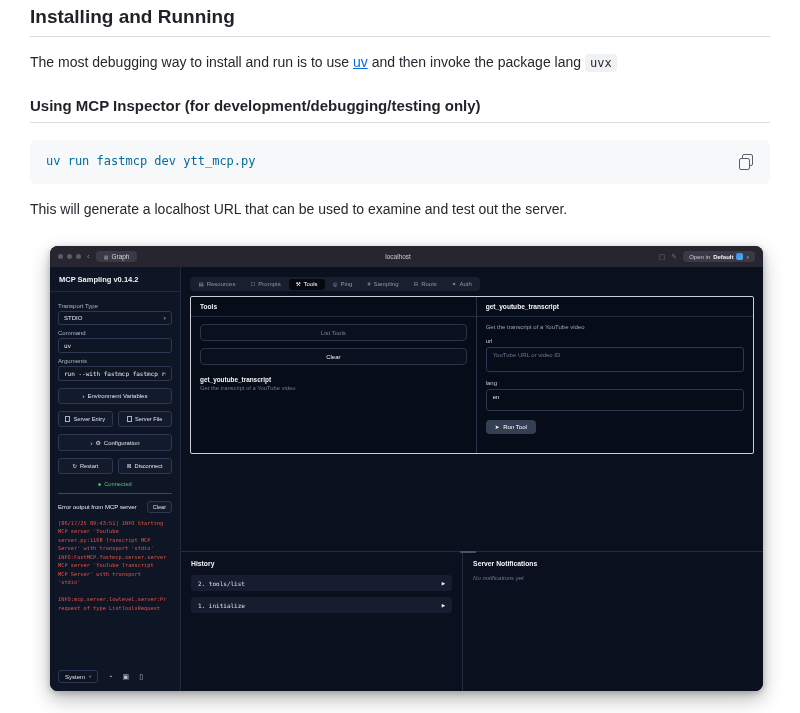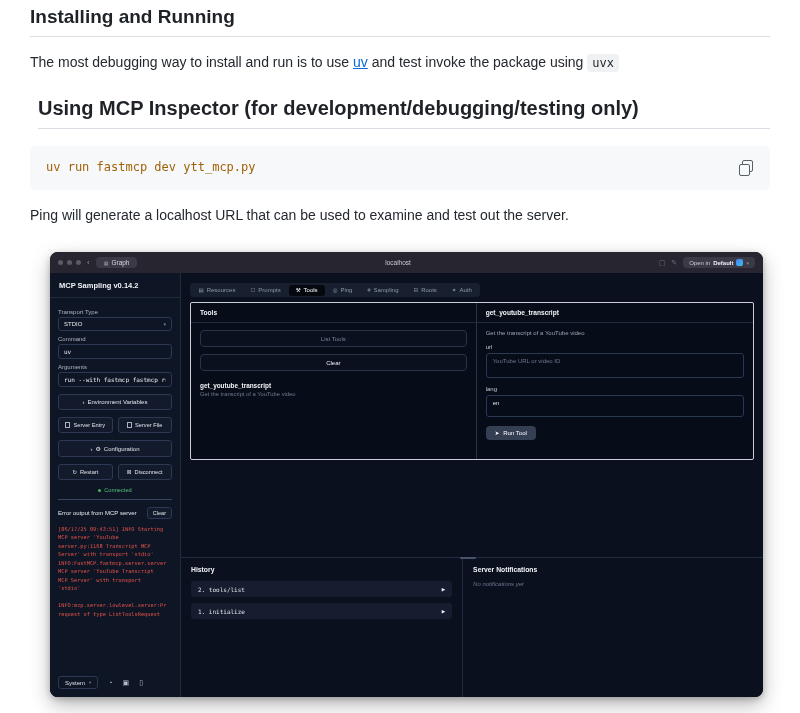--- a/index.html
+++ b/index.html
@@ -2,28 +2,28 @@
 <html><head>
 <meta charset="utf-8">
 <style>
   * { margin:0; padding:0; box-sizing:border-box; }
   html,body { width:800px; height:713px; background:#ffffff; overflow:hidden;
     font-family:"Liberation Sans", sans-serif; color:#1f2328; }
   .doc { padding:6px 30px 0 30px; }
 
   
   .md-h { font-size:19px; font-weight:700; padding-bottom:8px; border-bottom:1px solid #d8dee4; }
-  .md-h2 { margin-top:27px; font-size:20px;margin-left:8px; }
+  .md-h2 { margin-top:27px; font-size:15px; }
   .md-p { margin-top:17px; font-size:14px; color:#24292f; }
   .md-link { color:#0969da; text-decoration:underline; cursor:pointer; }
   .md-code-inline { background:#eff1f3; border-radius:4px; padding:2px 5px;
     font-family:"DejaVu Sans Mono", monospace; font-size:12px; color:#24292f; }
   .md-codeblock { margin-top:17px; background:#f6f8fa; border-radius:6px;
     padding:14px 16px; display:flex; justify-content:space-between; align-items:flex-start; }
-  .md-codeblock code { font-family:"DejaVu Sans Mono", monospace; font-size:12px; color:#a16207; }
+  .md-codeblock code { font-family:"DejaVu Sans Mono", monospace; font-size:12px; color:#0369a1; }
   .copy-btn { width:16px; height:16px; position:relative; cursor:pointer; flex:none; }
   .copy-btn::before { content:""; position:absolute; right:1px; top:0; width:9px; height:10px;
     border:1.5px solid #57606a; border-radius:2px; background:#f6f8fa; }
   .copy-btn::after { content:""; position:absolute; left:1px; bottom:0; width:9px; height:10px;
     border:1.5px solid #57606a; border-radius:2px; background:#f6f8fa; }
 
   
   .window { margin:29px 0 0 20px; width:713px; height:445px; border-radius:8px; overflow:hidden;
     box-shadow:0 8px 20px rgba(0,0,0,.28), 0 2px 6px rgba(0,0,0,.22);
     display:flex; flex-direction:column; background:#0a101d; font-family:"Liberation Sans", sans-serif; }
@@ -139,30 +139,30 @@
   .hist-exp { font-size:4.5px; color:#eef0f5; }
   .notif-empty { font-size:6px; font-style:italic; color:#6c7690; }
 </style>
 </head>
 <body>
 
 <div class="doc">
 
   <h2 class="md-h">Installing and Running</h2>
 
-  <p class="md-p"><span>The most debugging way to install and run is to use </span><a class="md-link">uv</a><span> and test invoke the package using </span><code class="md-code-inline">uvx</code></p>
+  <p class="md-p"><span>The most debugging way to install and run is to use </span><a class="md-link">uv</a><span> and then invoke the package lang </span><code class="md-code-inline">uvx</code></p>
 
   <h2 class="md-h md-h2">Using MCP Inspector (for development/debugging/testing only)</h2>
 
   <div class="md-codeblock">
     <code>uv run fastmcp dev ytt_mcp.py</code>
     <span class="copy-btn"></span>
   </div>
 
-  <p class="md-p">Ping will generate a localhost URL that can be used to examine and test out the server.</p>
+  <p class="md-p">This will generate a localhost URL that can be used to examine and test out the server.</p>
 
   <div class="window">
 
     <div class="chrome">
       <span class="dots">
         <span class="dot"></span>
         <span class="dot"></span>
         <span class="dot"></span>
       </span>
       <span class="chev-back">‹</span>

